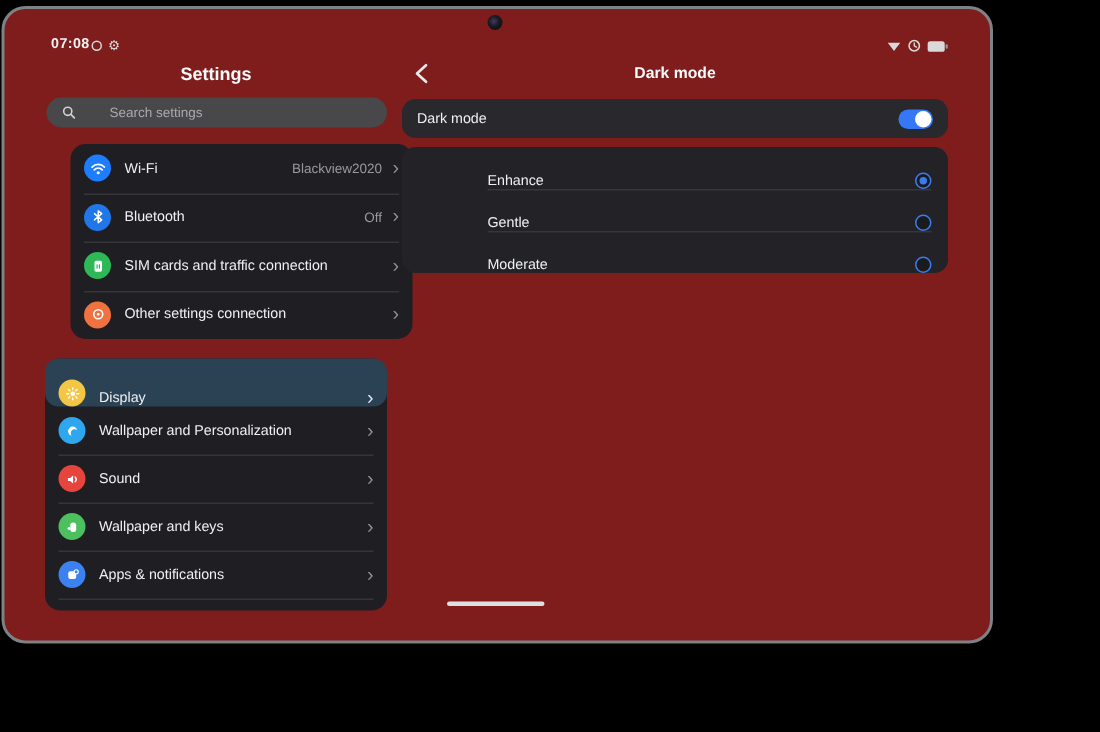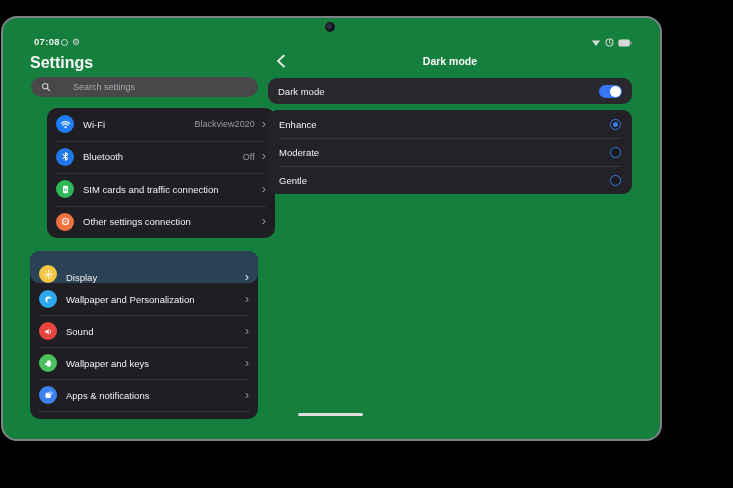--- a/index.html
+++ b/index.html
@@ -1,30 +1,30 @@
 <!DOCTYPE html>
 <html><head>
 <meta charset="utf-8">
 <style>
   html,body{margin:0;padding:0;background:#000;}
   .stage{position:relative;width:733px;height:488px;background:#000;overflow:hidden;
          font-family:"Liberation Sans",sans-serif;-webkit-font-smoothing:antialiased;}
-  .tablet{position:absolute;left:1px;top:16px;width:661px;height:425px;box-sizing:border-box;
-          border:2px solid #7d8287;border-radius:16px;background:#15803d;}
+  .tablet{position:absolute;left:1px;top:4px;width:661px;height:425px;box-sizing:border-box;
+          border:2px solid #7d8287;border-radius:16px;background:#7f1d1d;}
   .camera{position:absolute;left:322px;top:4px;width:10px;height:10px;border-radius:50%;
           background:radial-gradient(circle at 42% 42%, #44395e 0%, #1b1b26 40%, #07070a 100%);}
   
   .time{position:absolute;left:31px;top:18px;font-size:9.5px;font-weight:bold;color:#f2f2f2;letter-spacing:.3px;}
   .sl-icons{position:absolute;left:58px;top:20px;display:flex;align-items:center;gap:4px;color:#d9d9d9;}
   .ring-ico{width:7px;height:7px;border:1.3px solid #d9d9d9;border-radius:50%;box-sizing:border-box;}
   .gear-ico{font-size:9px;line-height:9px;color:#d9d9d9;}
   .sr-icons{position:absolute;left:588px;top:20px;display:flex;align-items:center;gap:4px;}
   
-  .lp-title{position:absolute;left:27px;top:36px;width:228px;
-            font-size:16px;font-weight:bold;color:#fafafa;}
+  .lp-title{position:absolute;left:27px;top:36px;width:228px;text-align:center;
+            font-size:12px;font-weight:bold;color:#fafafa;}
   .search{position:absolute;left:28px;top:59px;width:227px;height:20px;box-sizing:border-box;
           background:#48484b;border-radius:10px;display:flex;align-items:center;gap:22px;padding:0 10px;}
   .search span{font-size:9px;color:#a9a9ae;}
   .card{position:absolute;left:27px;width:228px;background:#1f1f23;border-radius:10px;}
   .g1{top:90px;height:130px;margin-left:17px;}
   .g2{top:233px;height:168px;}
   .row{position:relative;height:32.5px;display:flex;align-items:center;padding:0 9px;box-sizing:border-box;}
   .g2 .row{height:32px;}
   .row.div::before{content:"";position:absolute;top:0;left:9px;right:9px;height:1px;background:#35353a;}
   .row.sel{background:#2b4254;border-radius:9px;align-items:flex-end;}
@@ -38,21 +38,21 @@
   
   .rp-back{position:absolute;left:272px;top:36px;width:12px;height:14px;cursor:pointer;}
   .rp-title{position:absolute;left:265px;top:37px;width:364px;text-align:center;
             font-size:10.5px;font-weight:bold;color:#fafafa;}
   .tcard{position:absolute;left:265px;top:60px;width:364px;height:26px;box-sizing:border-box;
          background:#29292d;border-radius:9px;display:flex;align-items:center;padding:0 10px;}
   .tcard .rlabel{font-size:9.5px;}
   .switch{margin-left:auto;width:23px;height:13px;border-radius:7px;background:#3577f6;position:relative;}
   .switch::after{content:"";position:absolute;top:1px;right:1px;width:11px;height:11px;border-radius:50%;background:#fff;}
   .ocard{position:absolute;left:265px;top:92px;width:364px;height:84px;background:#232327;border-radius:9px;}
-  .orow{position:relative;height:28px;display:flex;align-items:center;padding:13px 11px;box-sizing:border-box;}
+  .orow{position:relative;height:28px;display:flex;align-items:flex-end;padding:0 11px;box-sizing:border-box;margin-left:46px;}
   .orow.div::before{content:"";position:absolute;top:0;left:11px;right:11px;height:1px;background:#37373b;}
   .radio{margin-left:auto;width:9px;height:9px;border:1.8px solid #3a7bf0;border-radius:50%;
          box-sizing:content-box;position:relative;background:#1b1b1e;}
   .radio.checked::after{content:"";position:absolute;left:2px;top:2px;width:5px;height:5px;
          border-radius:50%;background:#3a7bf0;}
   .home-bar{position:absolute;left:295px;top:395px;width:65px;height:3px;border-radius:2px;background:#dfdfdf;}
   svg{display:block;}
 </style>
 </head>
 <body>
@@ -210,24 +210,24 @@
       <span class="rlabel">Dark mode</span>
       <span class="switch"></span>
     </div>
 
     <div class="ocard">
       <div class="orow">
         <span class="rlabel">Enhance</span>
         <span class="radio checked"></span>
       </div>
       <div class="orow div">
+        <span class="rlabel">Gentle</span>
+        <span class="radio"></span>
+      </div>
+      <div class="orow div">
         <span class="rlabel">Moderate</span>
-        <span class="radio"></span>
-      </div>
-      <div class="orow div">
-        <span class="rlabel">Gentle</span>
         <span class="radio"></span>
       </div>
     </div>
 
     <div class="home-bar"></div>
   </div>
 </div>
 
 </body></html>

